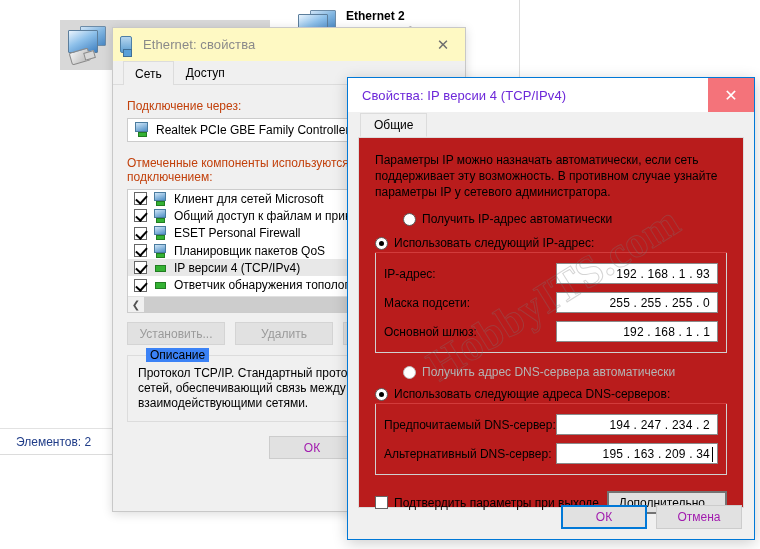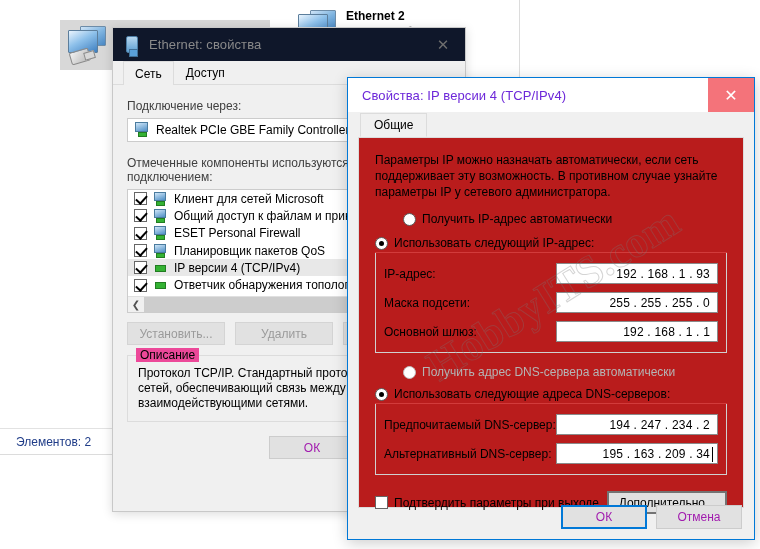--- a/index.html
+++ b/index.html
@@ -57,21 +57,21 @@
     position: absolute; left: 0; bottom: 0; width: 520px; height: 26px;
     background: #ffffff; border-top: 1px solid #e2e2e2;
     display:flex; align-items:center; padding-left: 16px;
     font-size: 12px; color: #1f3c88;
   }
 
   
   .dlg { position: absolute; background: #f0f0f0; }
   .dlg-title {
     height: 33px; display: flex; align-items: center;
-    background: #0f172a; padding-left: 10px;
+    background: #fef9c3; padding-left: 4px;
   }
   .dlg-title .t-ico { width: 20px; height: 20px; position: relative; flex:0 0 20px; }
   .dlg-title .t-txt {
     font-size: 13px; color: #8a8a8a; padding-left: 6px; letter-spacing: .1px;
   }
   .dlg-close {
     margin-left: auto; width: 44px; height: 32px;
     display:flex; align-items:center; justify-content:center;
     font-family: "Liberation Sans", sans-serif; font-size: 15px; color: #6e6e6e;
   }
@@ -98,21 +98,21 @@
   .tab {
     height: 23px; padding: 0 11px; font-size: 12px;
     display:flex; align-items:center; background: #f0f0f0;
     border: 1px solid transparent; border-bottom: none;
   }
   .tab.active {
     background: #f0f0f0; border-color: #dcdcdc;
     position: relative; top: 1px; height: 24px;
   }
   .dlg-body { padding: 14px 14px 0 14px; }
-  .lbl { font-size: 12px; color: #404040; }
+  .lbl { font-size: 12px; color: #c2410c; }
   .combo {
     margin-top: 5px; height: 24px; background:#fff;
     border: 1px solid #cccccc; display:flex; align-items:center; padding-left:6px;
   }
   .combo .ci { width: 18px; height:16px; position:relative; flex:0 0 18px; }
   .combo .ci .scr {
     position:absolute; left:1px; top:0; width:13px;height:10px;
     background:linear-gradient(160deg,#cfe6f8,#4f8fc6); border:1px solid #4a7b9e;
   }
   .combo .ci .base {
@@ -163,21 +163,21 @@
     color:#a21caf;
   }
   .btn.disabled { color:#9b9b9b; background:#e1e1e1; border-color:#d4d4d4; }
   .btn.primary { background:#e1e1e1; border:2px solid #0078d7; }
 
   .group {
     margin-top: 10px; border:1px solid #dcdcdc; position:relative;
     padding: 10px 10px 10px 10px;
   }
   .group > .glabel {
-    position:absolute; top:-8px; left:8px; background:#ec4899;
+    position:absolute; top:-8px; left:18px; background:#3b82f6;
     padding: 0 4px; font-size:12px;
   }
   .desc-text { font-size:12px; line-height:15px; color:#000; }
 
   
   #ip-dlg {
     left: 347px; top: 77px; width: 408px; height: 463px;
     border: 1px solid #0078d7;
     background:#f0f0f0;
     box-shadow: 0 3px 14px rgba(0,0,0,.20);

